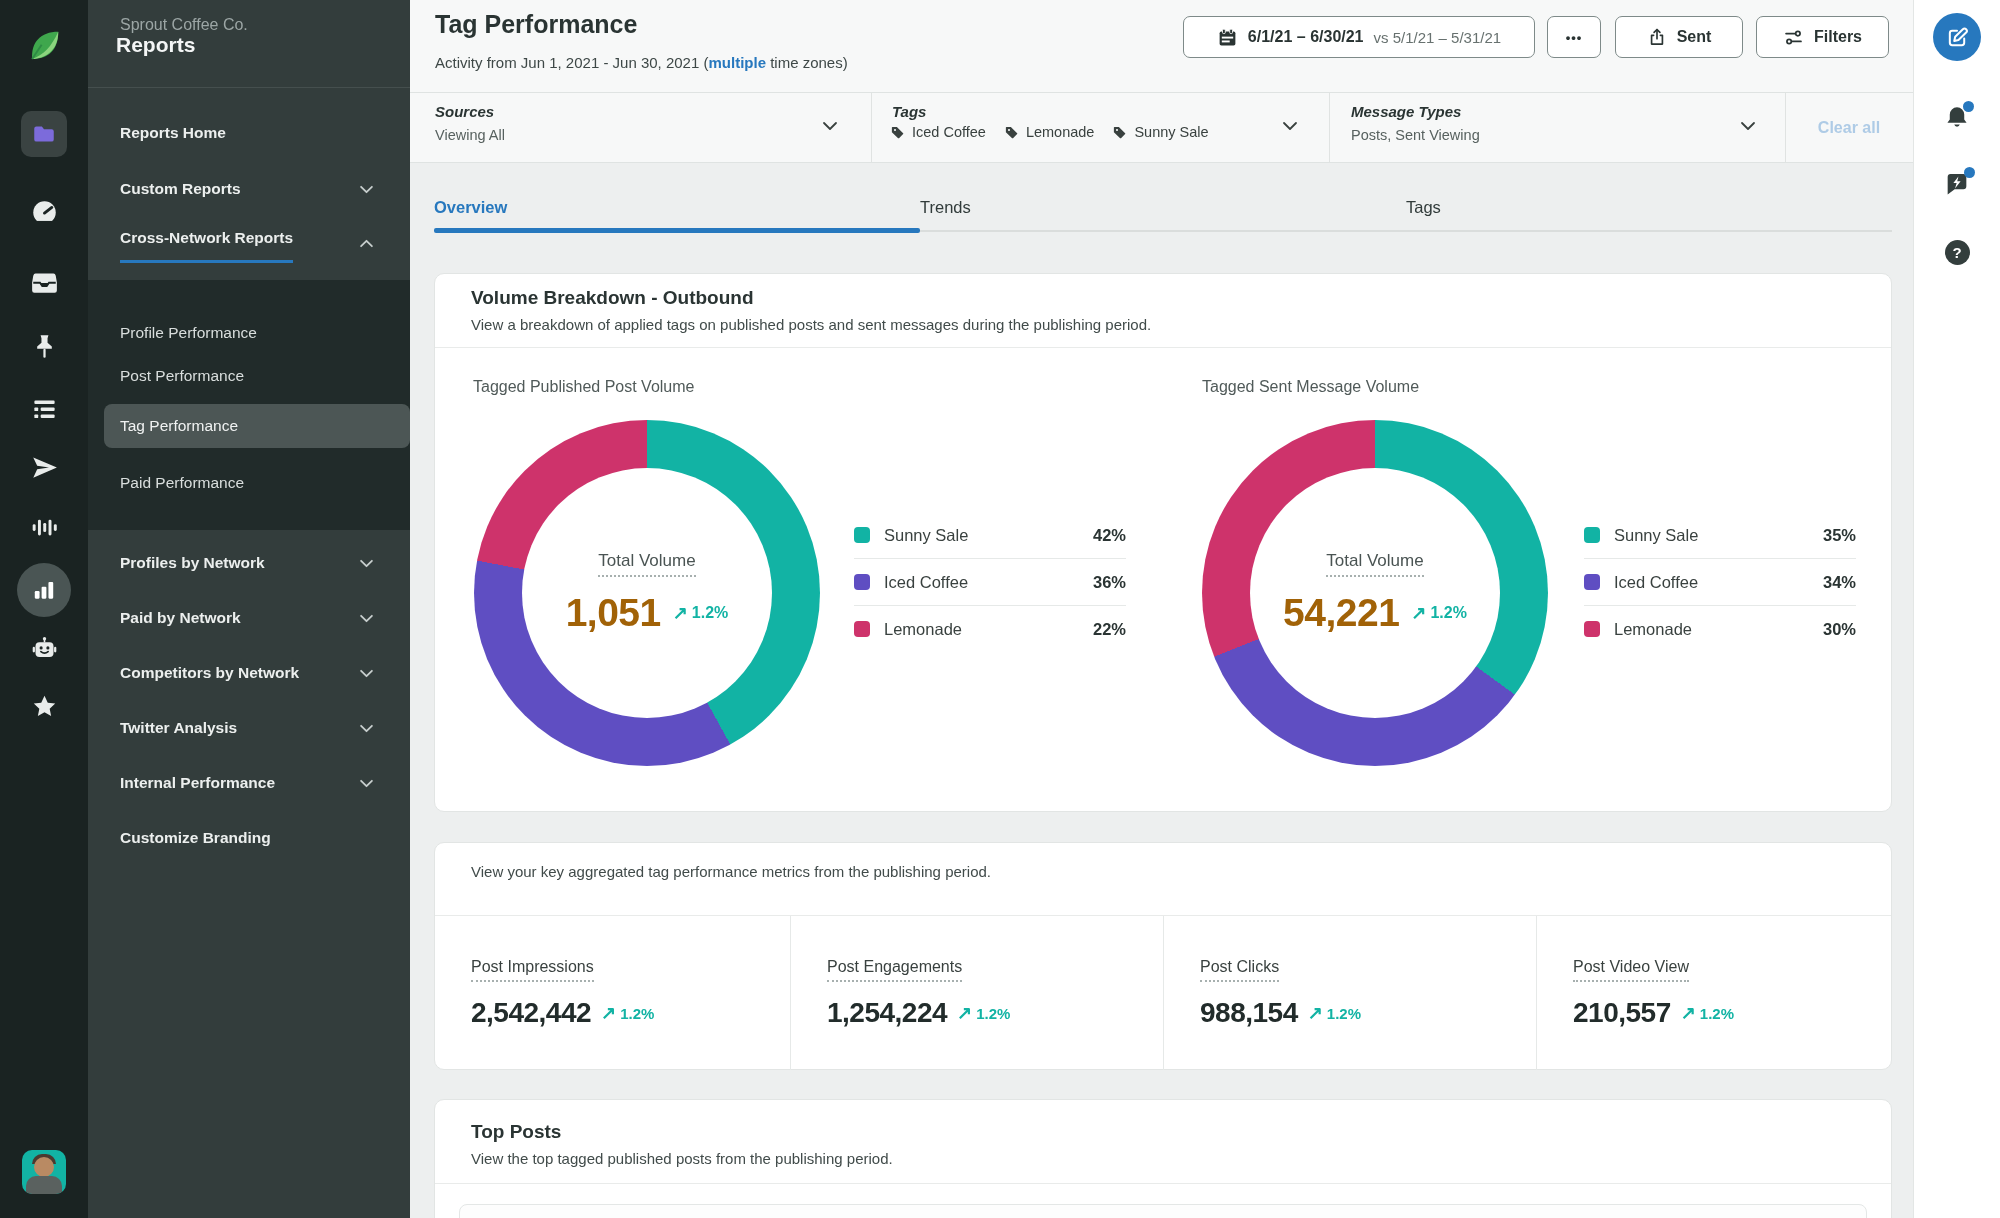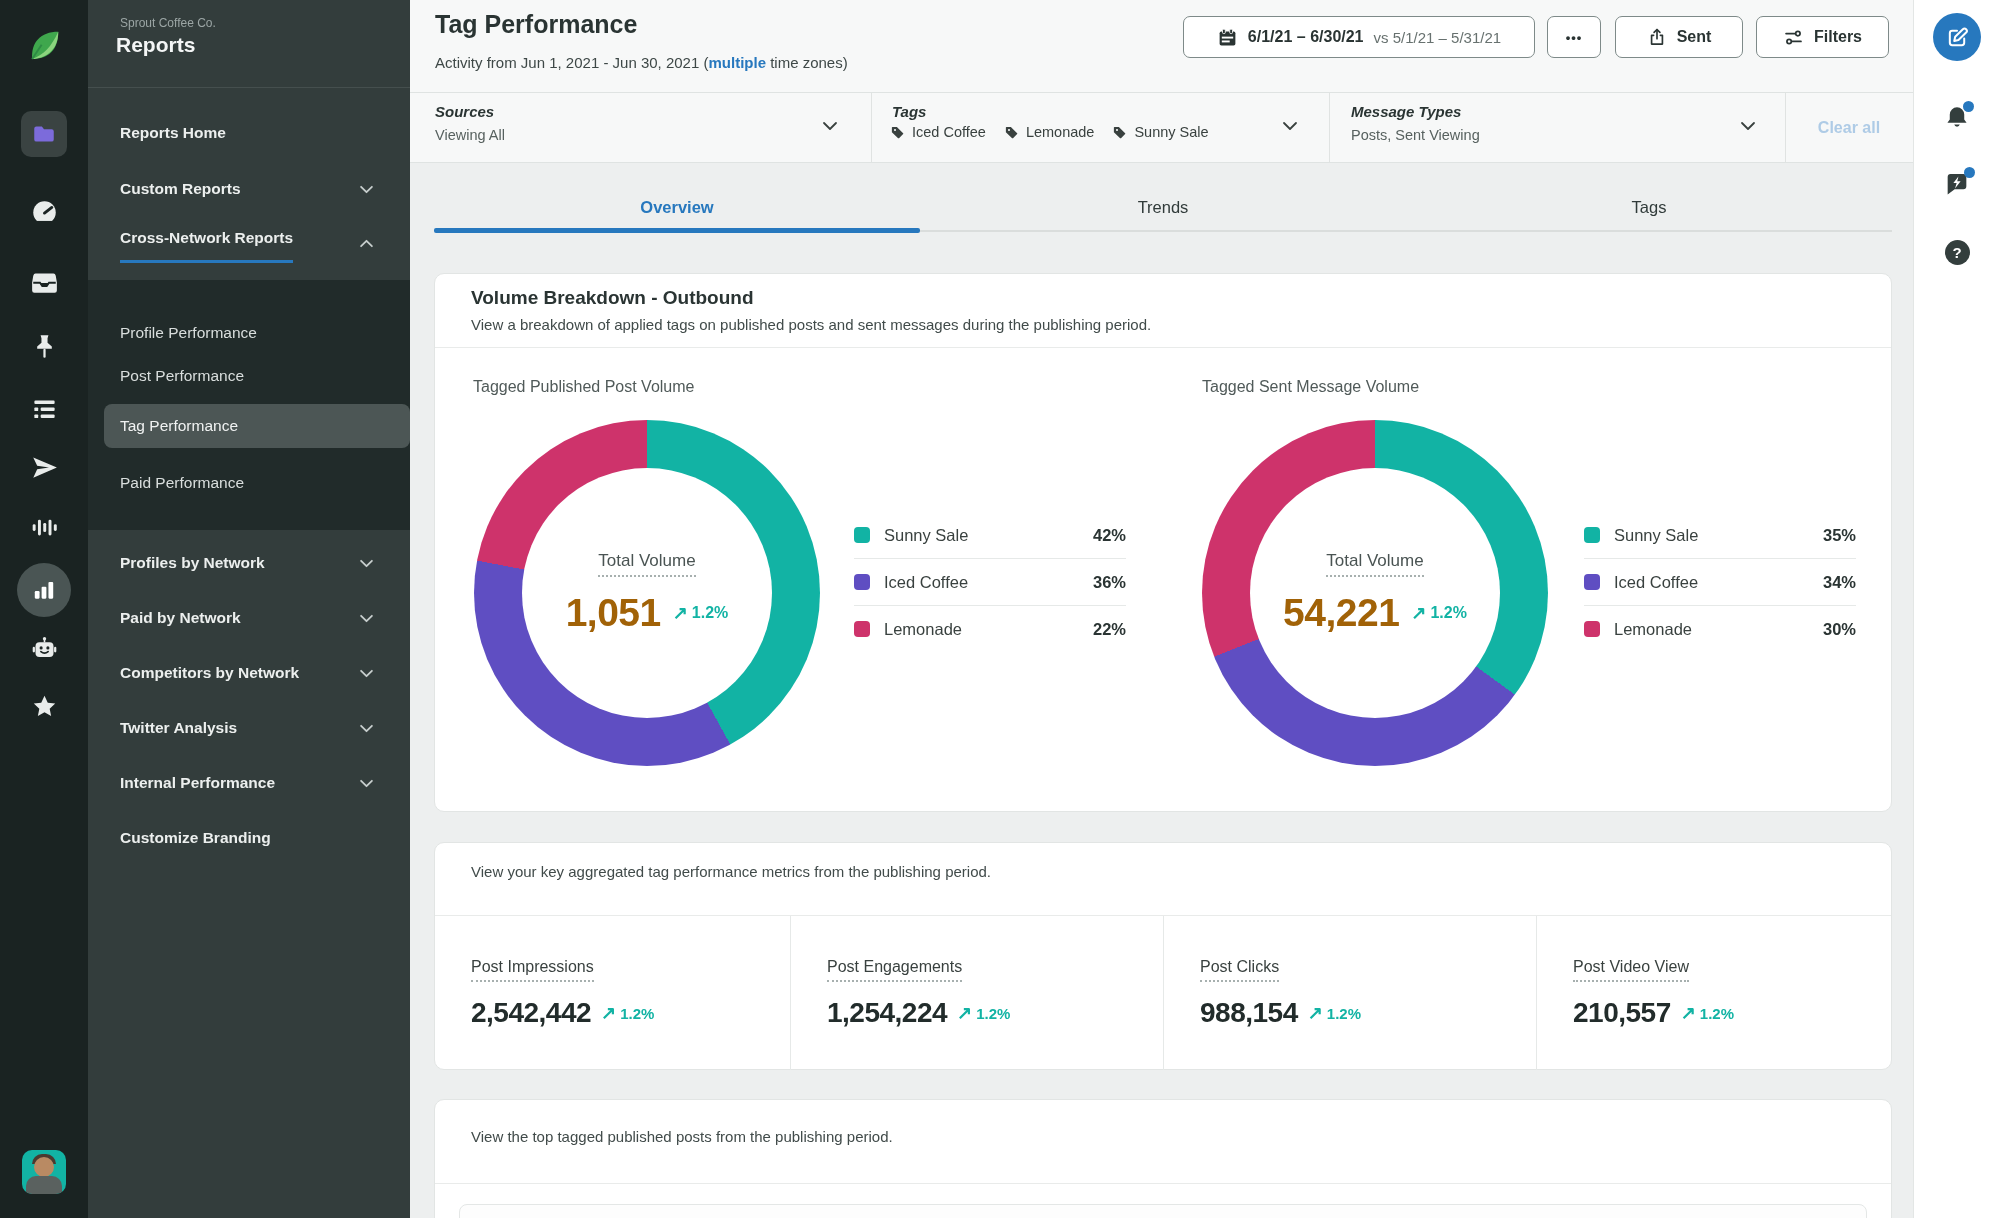--- a/index.html
+++ b/index.html
@@ -12,21 +12,21 @@
   .rail-item{position:absolute;left:0;width:88px;display:flex;justify-content:center;cursor:pointer;}
   .rail-tile{width:46px;height:46px;border-radius:10px;background:#3A4342;display:flex;align-items:center;justify-content:center;}
   .rail-circle{width:54px;height:54px;border-radius:50%;background:#4A5554;display:flex;align-items:center;justify-content:center;}
   .avatar{width:44px;height:44px;border-radius:10px;background:#12B3A4;overflow:hidden;position:relative;}
   .avatar .head{position:absolute;left:12px;top:7px;width:20px;height:20px;border-radius:50%;background:#B98A63;}
   .avatar .hair{position:absolute;left:10px;top:4px;width:24px;height:10px;border-radius:10px 10px 0 0;background:#4A3A30;}
   .avatar .body{position:absolute;left:4px;top:26px;width:36px;height:20px;border-radius:10px 10px 0 0;background:#5A615F;}
 
   
   .sidebar{position:absolute;left:88px;top:0;width:322px;height:1218px;background:#333D3C;}
-  .sb-company{position:absolute;left:32px;top:16px;font-size:12px;color:#9CA6A5;}
+  .sb-company{position:absolute;left:32px;top:16px;font-size:16px;color:#9CA6A5;}
   .sb-title{position:absolute;left:28px;top:33px;font-size:21px;font-weight:700;color:#F4F6F6;}
   .sb-divider{position:absolute;left:0;top:87px;width:322px;height:1px;background:#454F4E;}
   .nav-item{position:absolute;left:32px;width:258px;height:30px;line-height:30px;font-size:15.5px;
             color:#ECEFEE;font-weight:700;cursor:pointer;display:flex;align-items:center;}
   .nav-item .lbl{flex:1;}
   .nav-item .chev{color:#C7CECD;margin-right:4px;}
   .nav-underline{display:inline-block;border-bottom:3px solid #2778BE;padding-bottom:7px;}
   .sb-dark{position:absolute;left:0;top:280px;width:322px;height:250px;background:#212B2A;}
   .nav-sub{position:absolute;left:32px;width:258px;height:30px;line-height:30px;font-size:15.5px;
            font-weight:400;color:#D9DEDD;cursor:pointer;}
@@ -49,21 +49,21 @@
   .flabel{position:absolute;top:10px;font-size:15px;font-weight:700;color:#2A3433;font-style:italic;}
   .fvalue{position:absolute;top:34px;font-size:14.5px;color:#57615F;}
   .fchev{position:absolute;color:#39434​2;}
   .chips{position:absolute;left:480px;top:31px;display:flex;gap:18px;align-items:center;}
   .chip{display:flex;align-items:center;gap:7px;font-size:14.5px;color:#39413F;}
   .clear-all{position:absolute;left:1375px;top:0;width:128px;height:70px;line-height:70px;text-align:center;
              font-size:16px;font-weight:700;color:#AECBE6;cursor:pointer;}
 
   
   .tab-strip{position:absolute;left:434px;top:186px;width:1458px;height:47px;}
-  .tab{position:absolute;top:0;width:486px;height:42px;line-height:42px;text-align:center;font-size:16.5px;
+  .tab{position:absolute;top:0;width:486px;height:42px;line-height:42px;font-size:16.5px;
        font-weight:500;color:#313B3A;cursor:pointer;}
   .tab.active{color:#2778BE;font-weight:600;}
   .tab-line{position:absolute;left:486px;right:0;bottom:1px;height:2px;background:#DADDDC;}
   .tab-bar{position:absolute;left:0;bottom:0;width:486px;height:5px;background:#2778BE;border-radius:2px;}
 
   
   .card{position:absolute;background:#fff;border:1px solid #E2E5E4;border-radius:10px;box-sizing:border-box;}
   .card-head{padding:13px 36px 0 36px;border-bottom:1px solid #E9EBEA;box-sizing:border-box;}
   .card-title{font-size:19px;font-weight:700;color:#2A3433;}
   .card-sub{font-size:15px;color:#414B4A;margin-top:7px;}
@@ -496,20 +496,21 @@
               <span class="arrow">↗</span>
               <span>1.2%</span>
             </span>
         </div>
       </div>
     </div>
   </section>
 
   <section class="card" style="left:434px;top:1099px;width:1458px;height:190px">
     <div class="card-head" style="height:84px;padding-top:21px">
+      <div class="card-title">Top Posts</div>
       <div class="card-sub">View the top tagged published posts from the publishing period.</div>
     </div>
     <div class="tp-placeholder"></div>
   </section>
 
   <aside class="right-rail">
     <div class="rr-item" style="top:13px">
       <div class="compose" style="background: rgb(39, 120, 190);">
         <svg width="23" height="23" viewBox="0 0 24 24" fill="none" stroke="#FFFFFF" stroke-width="2.1" stroke-linecap="round" stroke-linejoin="round">
           <path d="M11.5 5 H6.5 q-2.5 0-2.5 2.5 v10 q0 2.5 2.5 2.5 h10 q2.5 0 2.5-2.5 V13"></path>

